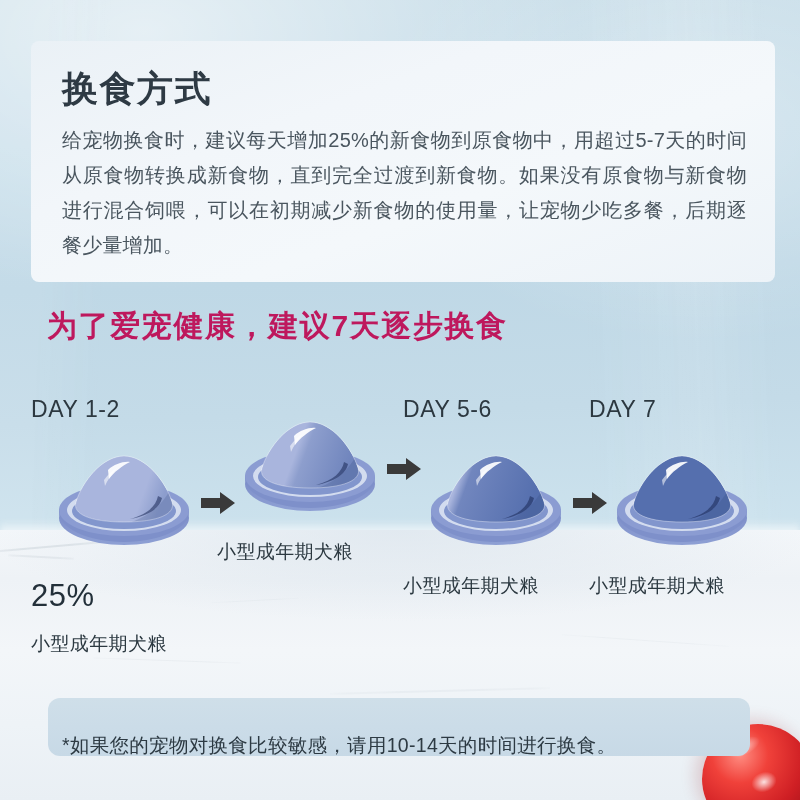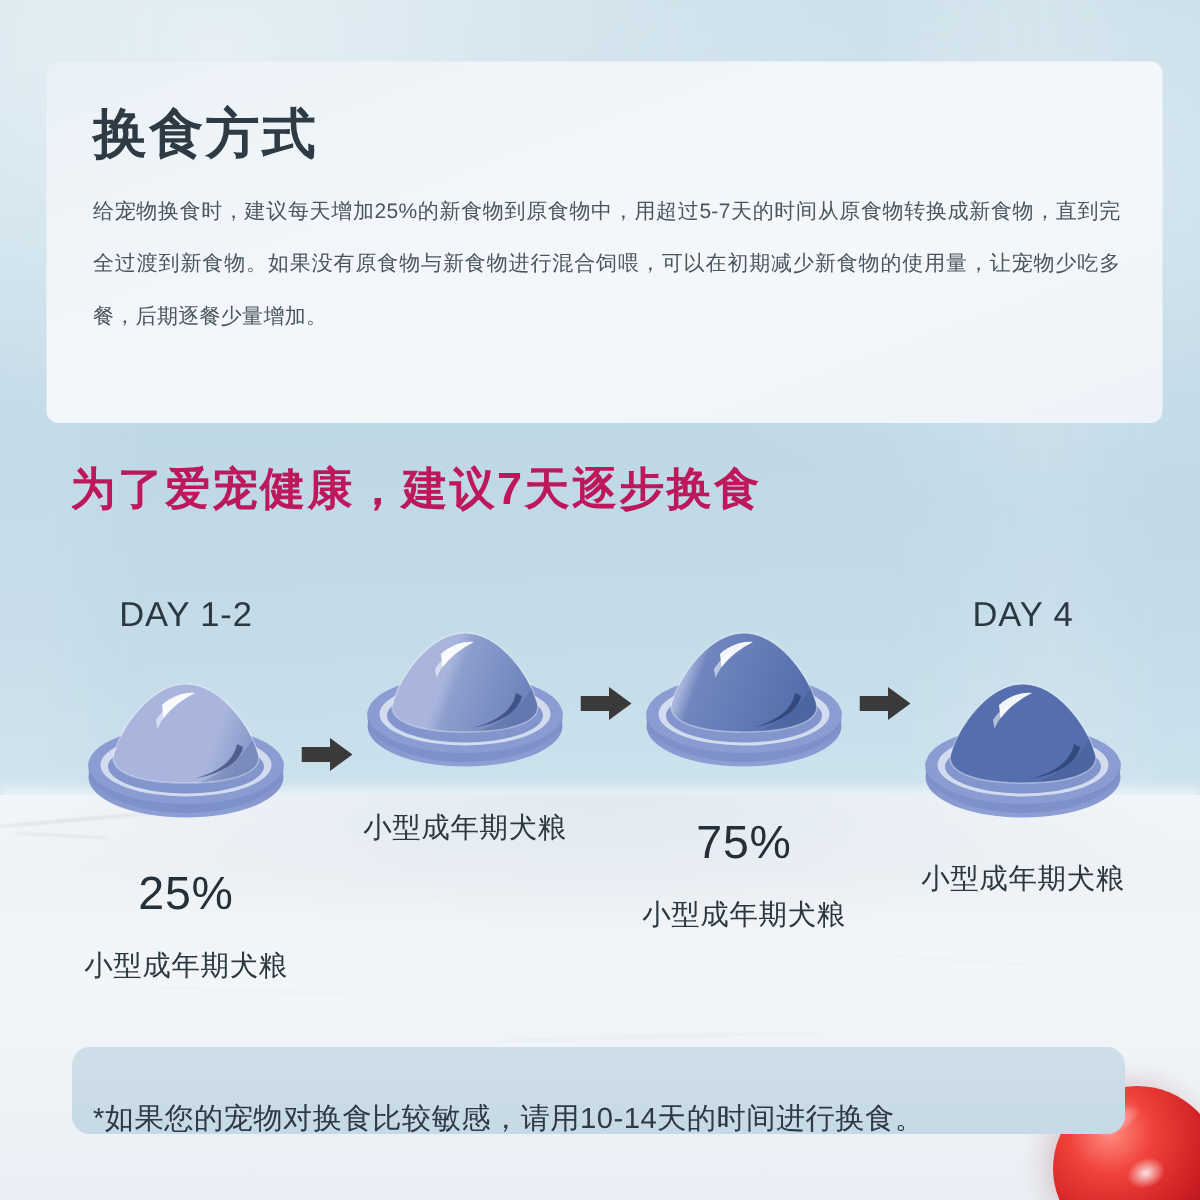--- a/index.html
+++ b/index.html
@@ -117,21 +117,21 @@
   .info-title {
     font-size: 36px;
     font-weight: 700;
     color: #2e3a44;
     letter-spacing: 1.5px;
     line-height: 1.1;
     margin-bottom: 14px;
   }
 
   .info-body {
-    font-size: 14px;
+    font-size: 20px;
     line-height: 35px;
     color: #4a565f;
     letter-spacing: .2px;
     text-align: justify;
     max-width: 690px;
   }
 
   .section-heading {
     position: absolute;
     left: 47px;
@@ -144,21 +144,21 @@
 
   
   .steps {
     position: absolute;
     left: 31px;
     top: 396px;
     width: 744px;
     display: grid;
     grid-template-columns: repeat(4, 1fr);
   }
-  .step { position: relative; text-align: center; }
+  .step { position: relative; text-align: left; }
 
   .day-label {
     font-size: 23px;
     color: #2c3840;
     letter-spacing: .6px;
     font-weight: 400;
     height: 34px;
   }
 
   .bowl-wrap {
@@ -330,20 +330,21 @@
           <path d="M54 36 C 58 30, 63 26, 67 24 C 61 31, 57 37, 55 42 Z" fill="#ffffff" opacity=".55"></path>
         </svg>
 
         <svg class="arrow" viewBox="0 0 34 22">
           <path d="M0 6 H19 V0 L34 11 L19 22 V16 H0 Z" fill="#3a3a3a"></path>
         </svg>
       </div>
       <div class="food-name">小型成年期犬粮</div>
     </div>
       <div class="step">
+      <div class="day-label">DAY 5-6</div>
       <div class="bowl-wrap">
         <svg class="bowl" viewBox="0 0 148 104">
           <defs>
             <linearGradient id="rim2" x1="0" y1="0" x2="0" y2="1">
               <stop offset="0%" stop-color="#8c9bd0"></stop>
               <stop offset="45%" stop-color="#7e8fc9"></stop>
               <stop offset="100%" stop-color="#8ea0d4"></stop>
             </linearGradient>
             <linearGradient id="mound2" x1="0" y1="0" x2="1" y2="0.25">
               <stop offset="0%" stop-color="#a9b5dd"></stop>
@@ -371,25 +372,24 @@
           <path d="M112 54 C 110 64, 98 72, 80 75 C 98 70, 106 62, 108 52 Z" fill="rgba(25,40,85,.55)"></path>
 
           <path d="M58 26 C 64 20, 74 17, 80 18 C 72 22, 64 28, 59 35 Z" fill="#ffffff" opacity=".92"></path>
           <path d="M54 36 C 58 30, 63 26, 67 24 C 61 31, 57 37, 55 42 Z" fill="#ffffff" opacity=".55"></path>
         </svg>
 
         <svg class="arrow" viewBox="0 0 34 22">
           <path d="M0 6 H19 V0 L34 11 L19 22 V16 H0 Z" fill="#3a3a3a"></path>
         </svg>
       </div>
-      <div class="pct">75%</div>
       <div class="food-name">小型成年期犬粮</div>
     </div>
       <div class="step">
-      <div class="day-label">DAY 4</div>
+      <div class="day-label">DAY 7</div>
       <div class="bowl-wrap">
         <svg class="bowl" viewBox="0 0 148 104">
           <defs>
             <linearGradient id="rim3" x1="0" y1="0" x2="0" y2="1">
               <stop offset="0%" stop-color="#8c9bd0"></stop>
               <stop offset="45%" stop-color="#7e8fc9"></stop>
               <stop offset="100%" stop-color="#8ea0d4"></stop>
             </linearGradient>
             <linearGradient id="mound3" x1="0" y1="0" x2="1" y2="0.25">
               <stop offset="0%" stop-color="#a9b5dd"></stop>

